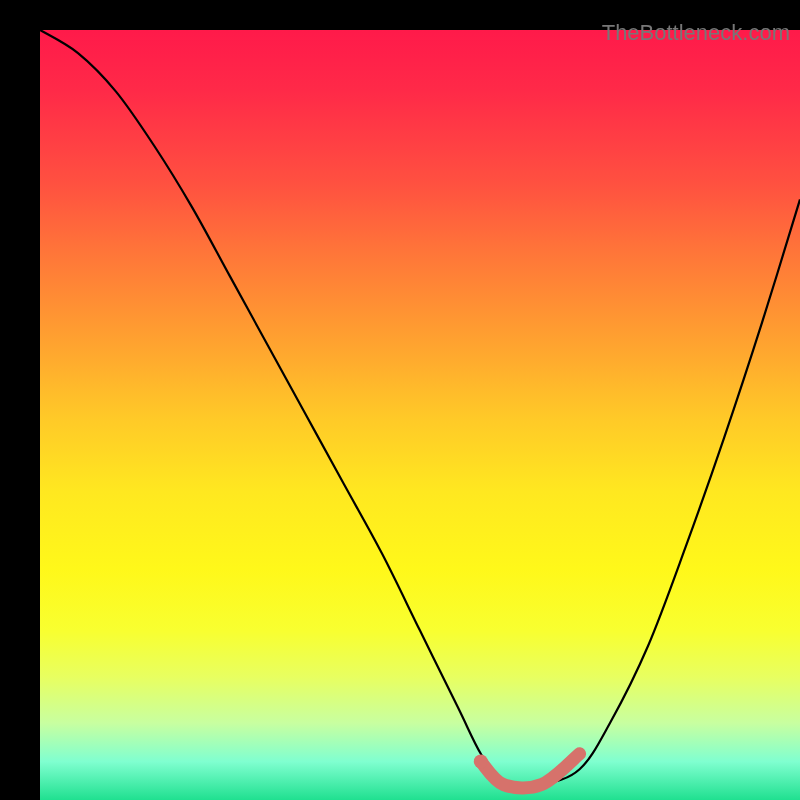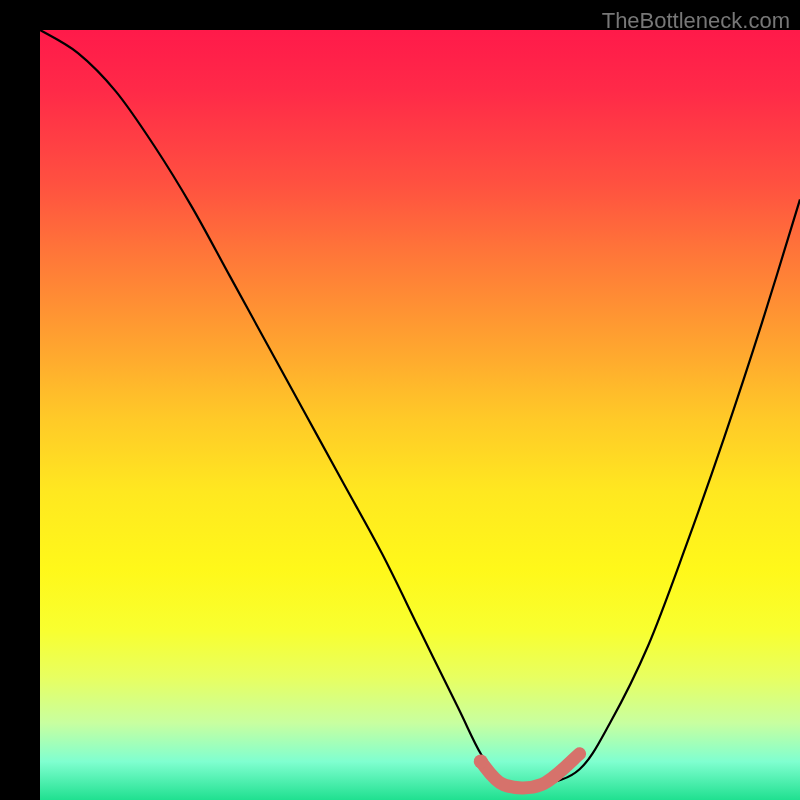--- a/index.html
+++ b/index.html
@@ -6,21 +6,21 @@
   body {
     width: 800px;
     height: 800px;
     background: #000;
     position: relative;
     font-family: Arial, sans-serif;
     overflow: hidden;
   }
   .attribution {
     position: absolute;
-    top: 8px;
+    top: 20px;
     right: 10px;
     color: #777;
     font-size: 22px;
     font-weight: 500;
     z-index: 10;
   }
   .frame {
     position: absolute;
     left: 40px;
     top: 30px;

